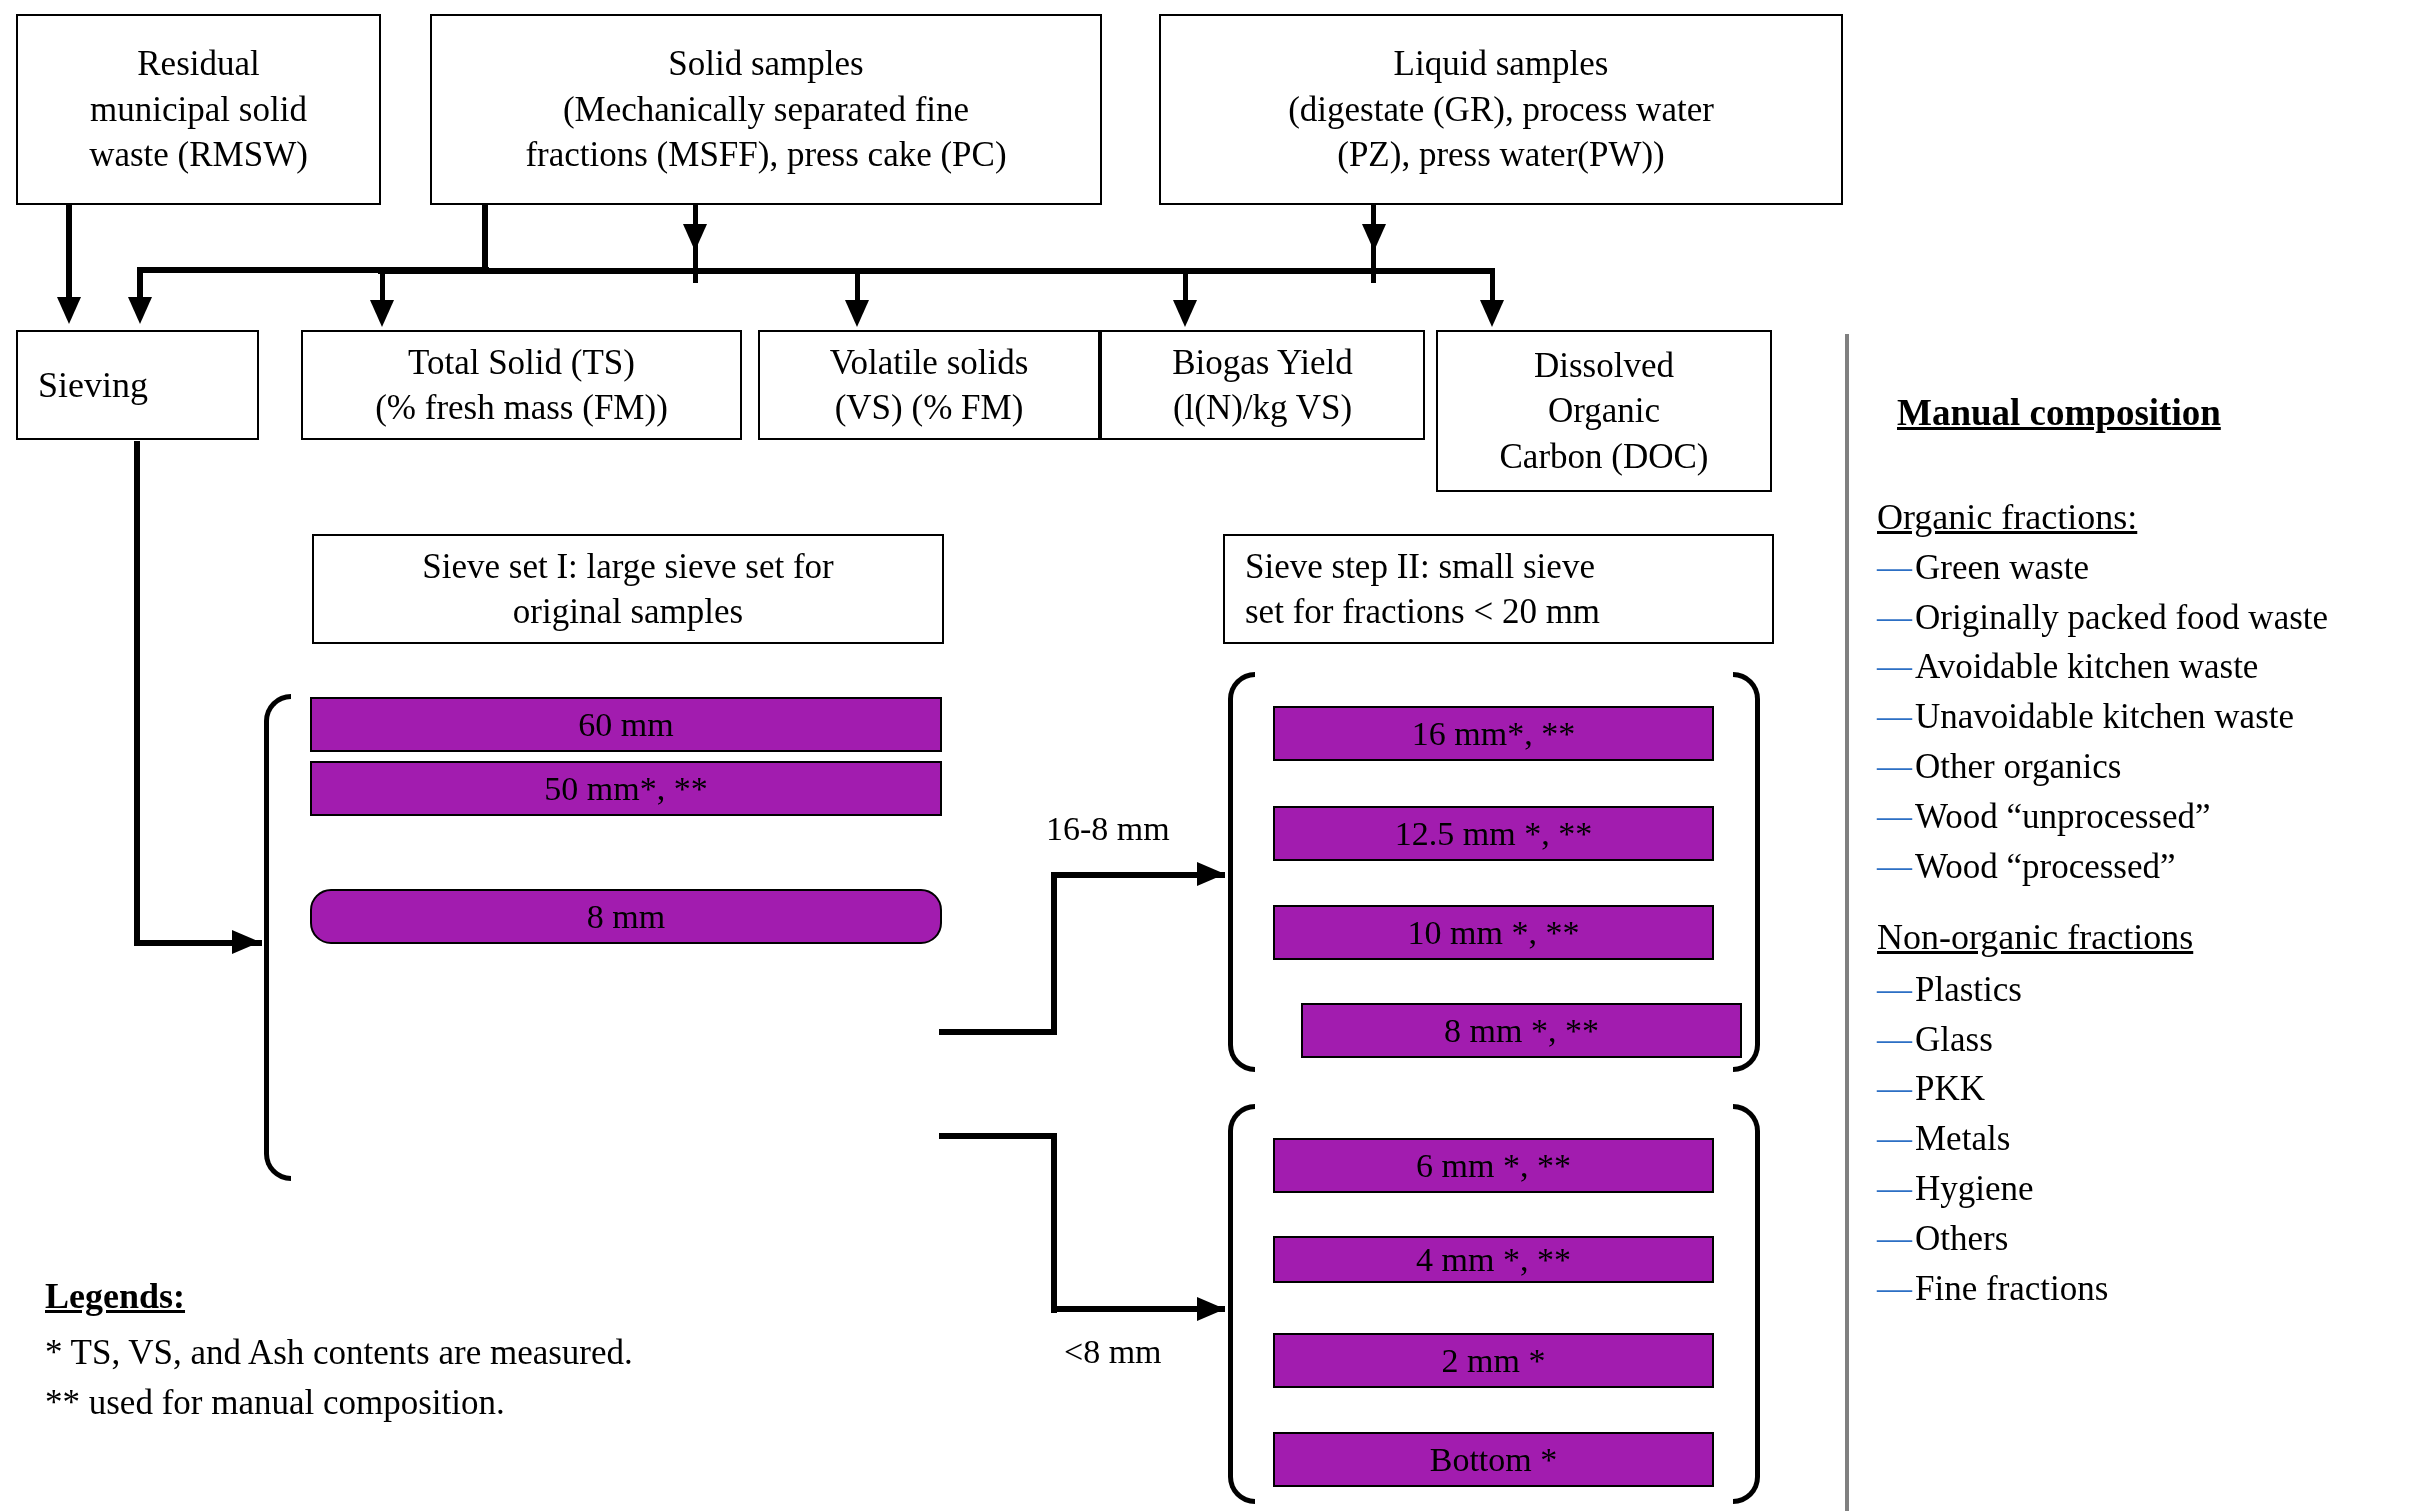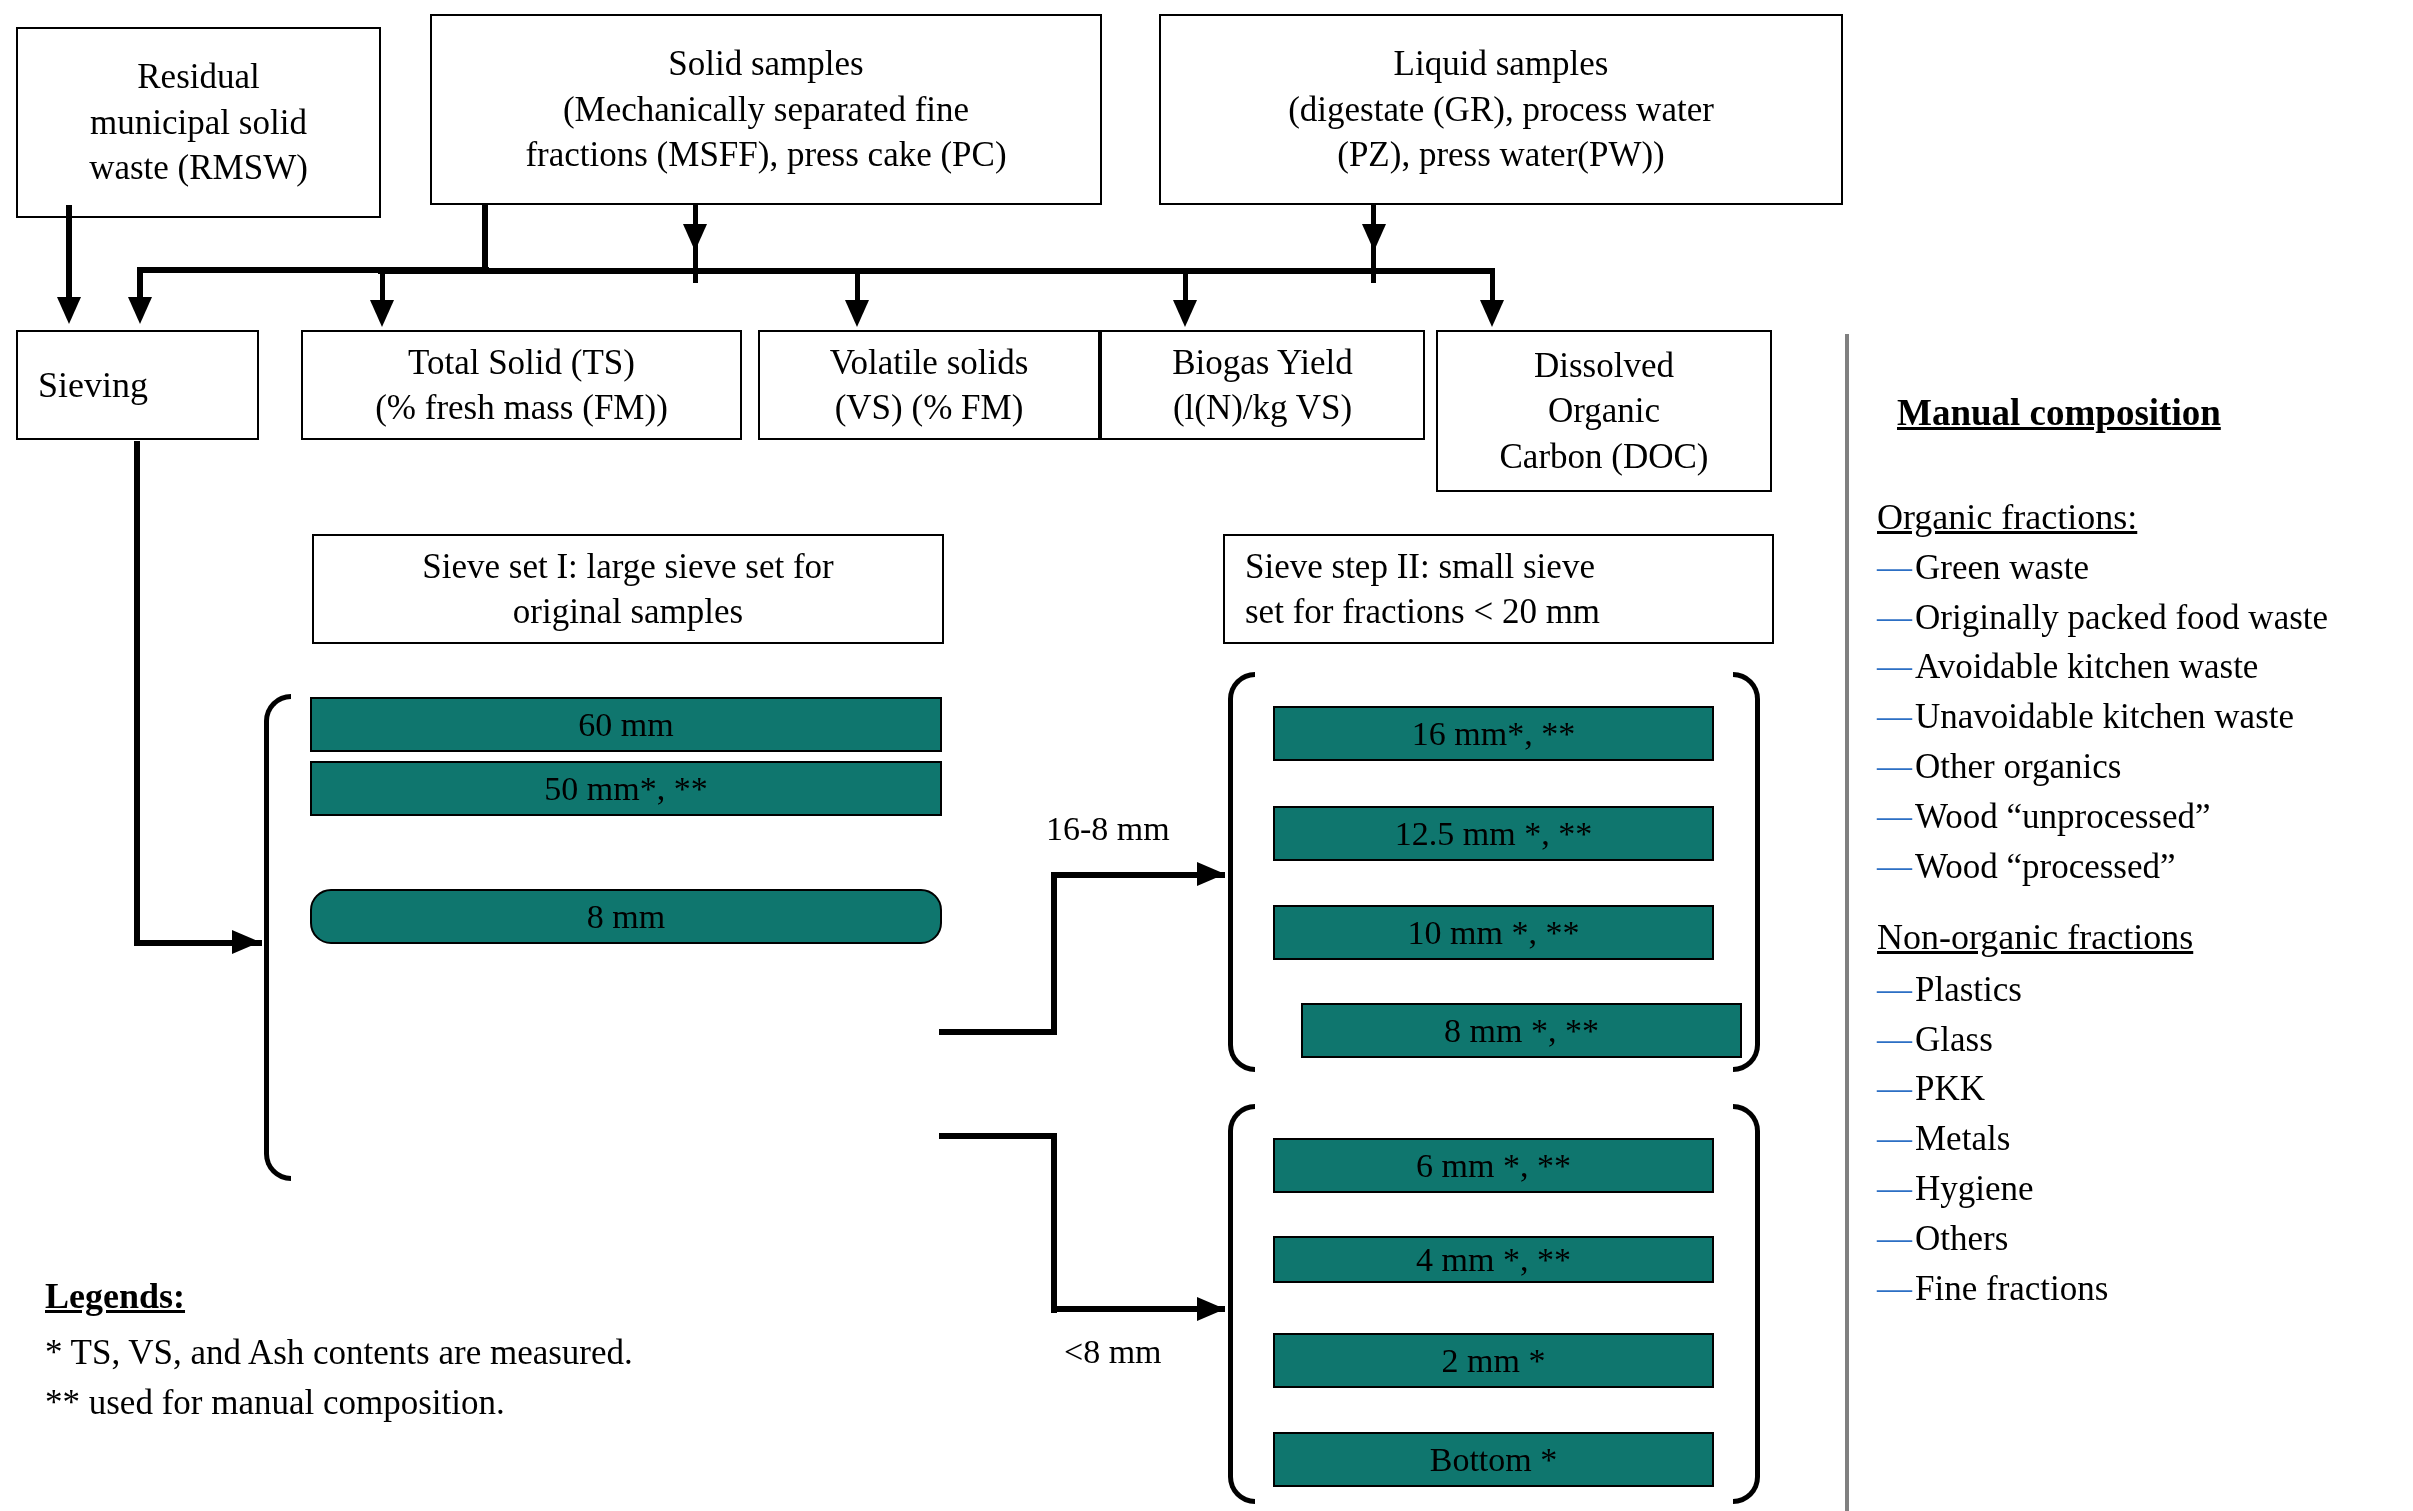--- a/index.html
+++ b/index.html
@@ -31,21 +31,21 @@
     line-height: 1.30;
     font-size: 35px;
     padding: 2.3px 5.8px;
     white-space: pre-line;
   }
   .box.left { justify-content: flex-start; text-align: left; padding-left: 20px; }
   .sievebox {
     position: absolute;
     box-sizing: border-box;
     border: 2.9px solid #000000;
-    background: #0f766e;
+    background: #a21caf;
     display: flex;
     align-items: center;
     justify-content: center;
     font-size: 34px;
     line-height: 1.1;
   }
   
   .vline {
     position: absolute;
     background: #000000;
@@ -146,21 +146,21 @@
     display: inline-block;
     width: 38px;
     flex: 0 0 38px;
   }
 </style>
 </head>
 <body>
 
 <div id="canvas">
 
-  <div class="box" style="left:16px; top:27px; width:365px; height:191px;">Residual
+  <div class="box" style="left:16px; top:14px; width:365px; height:191px;">Residual
 municipal solid
 waste (RMSW)</div>
 
   <div class="box" style="left:430px; top:14px; width:672px; height:191px;">Solid samples
 (Mechanically separated fine
 fractions (MSFF), press cake (PC)</div>
 
   <div class="box" style="left:1159px; top:14px; width:684px; height:191px;">Liquid samples
 (digestate (GR), process water
 (PZ), press water(PW))</div>

